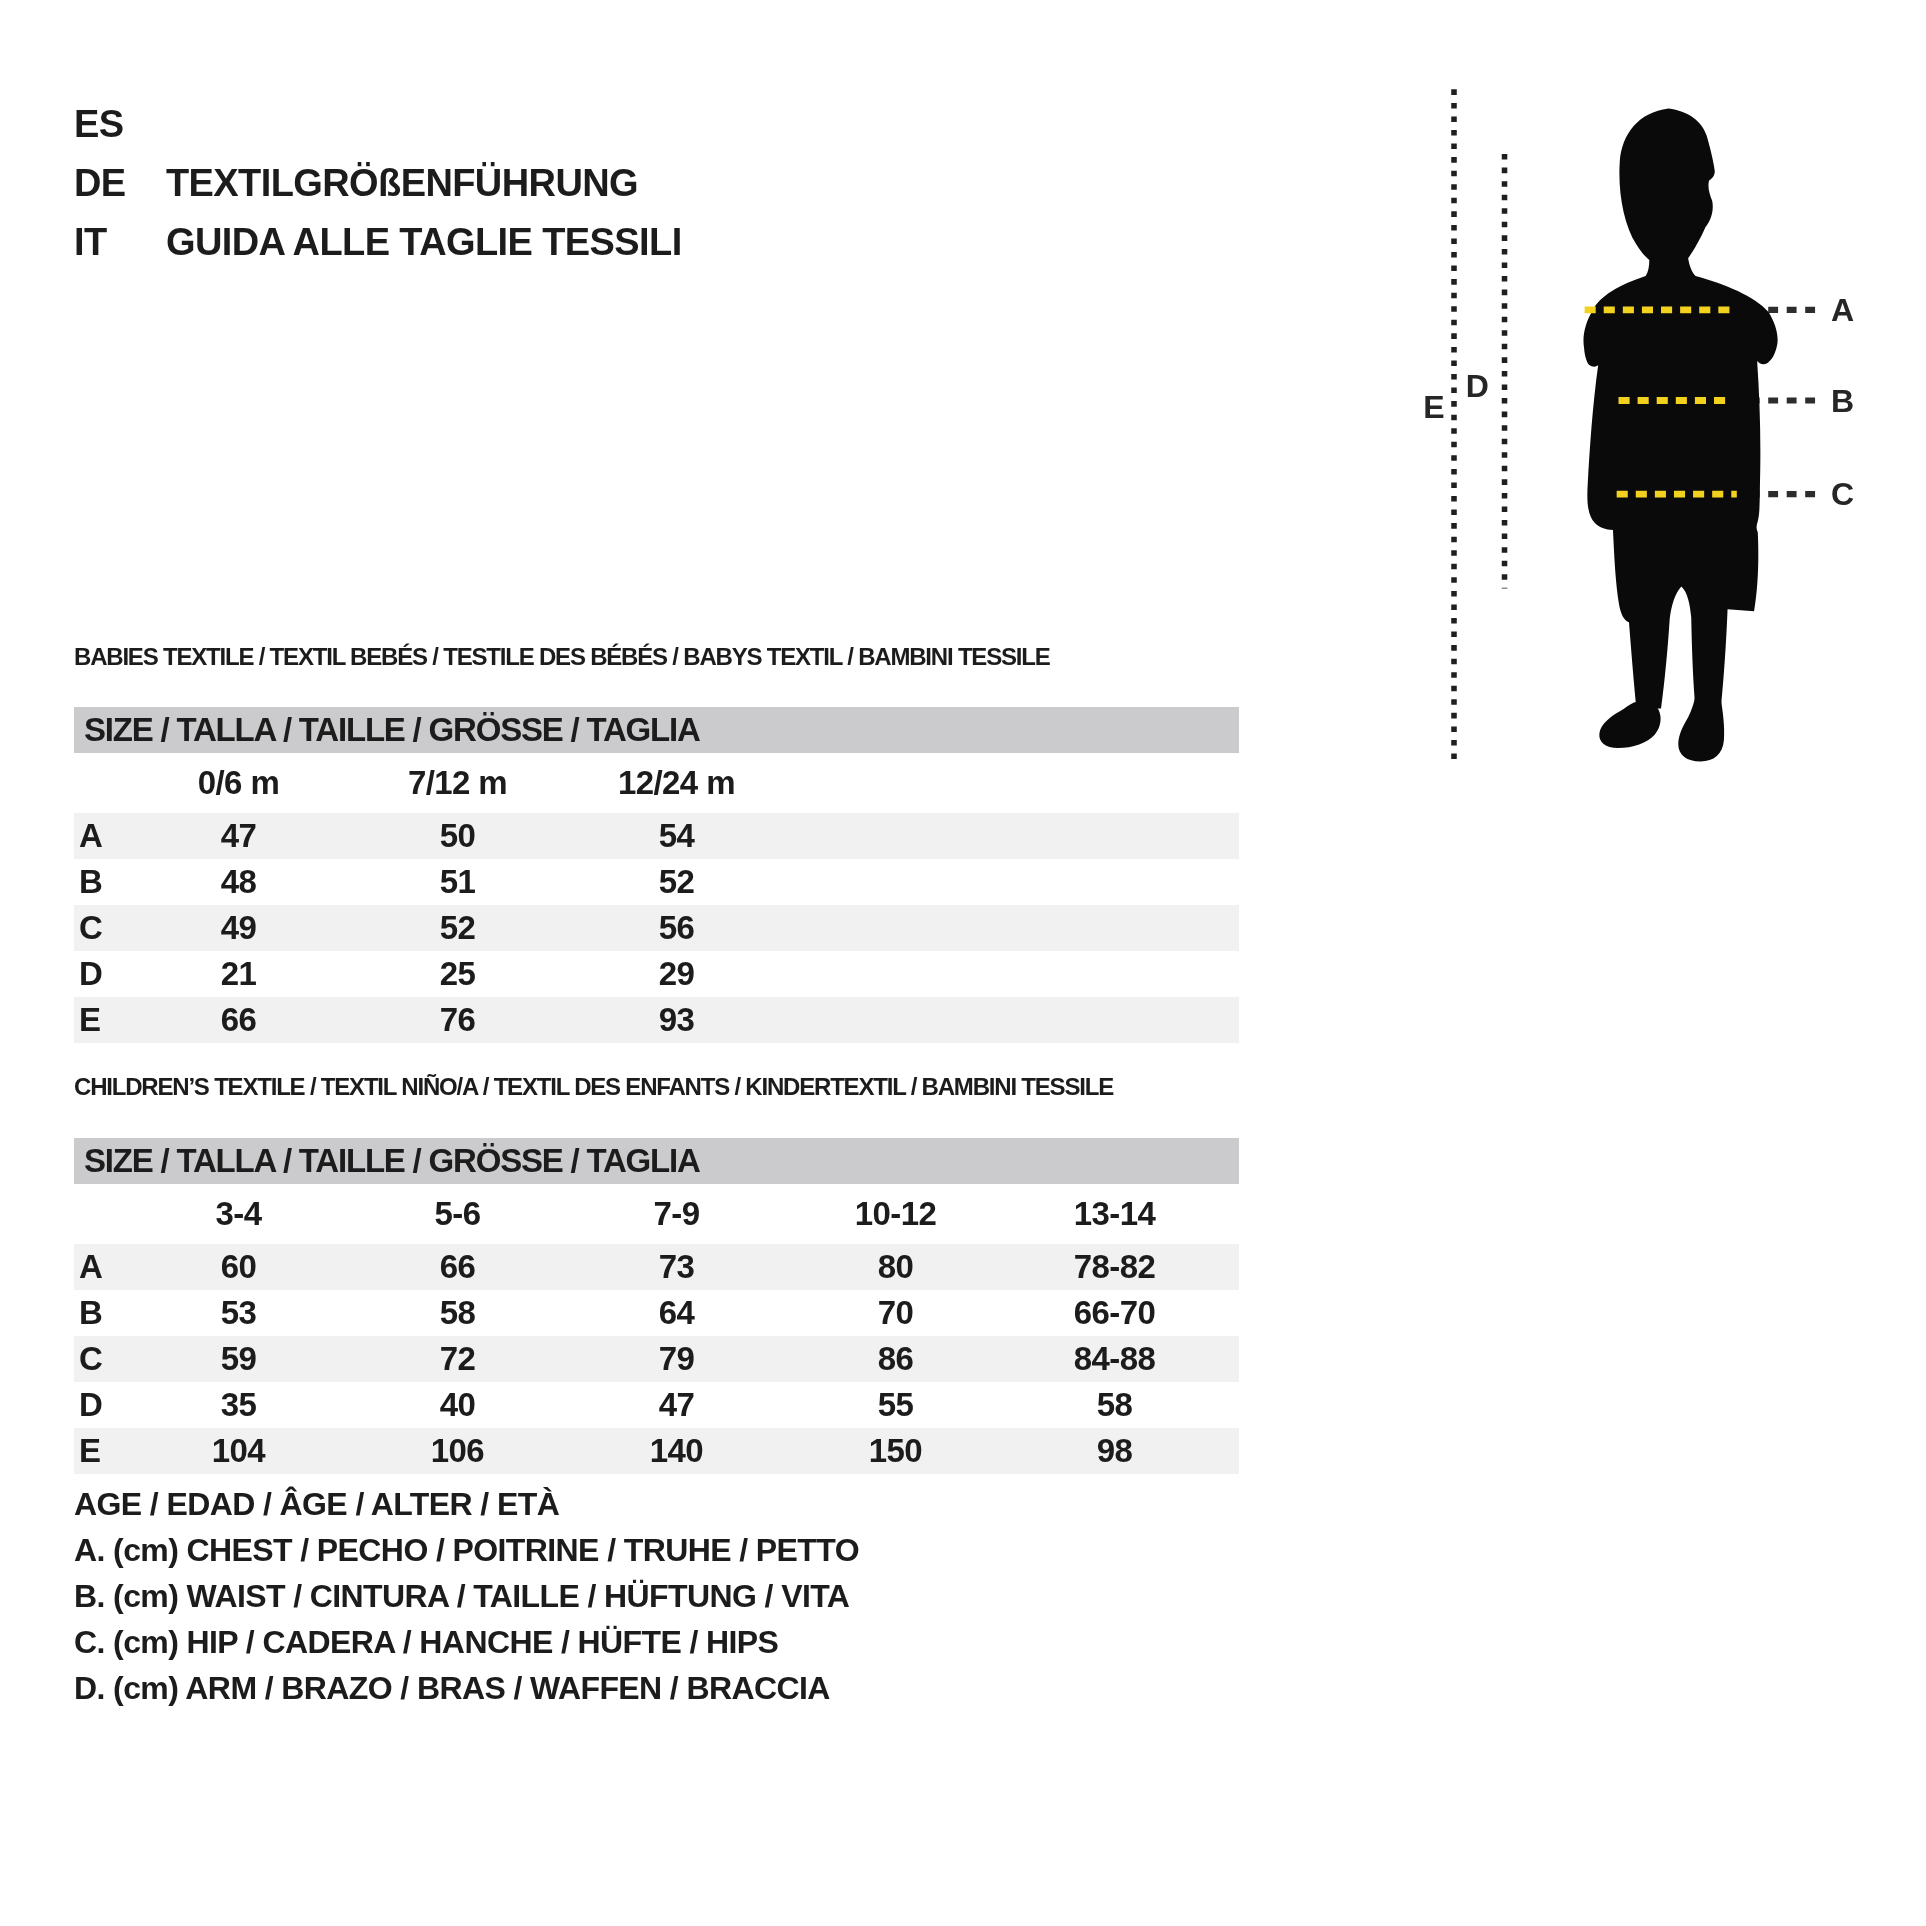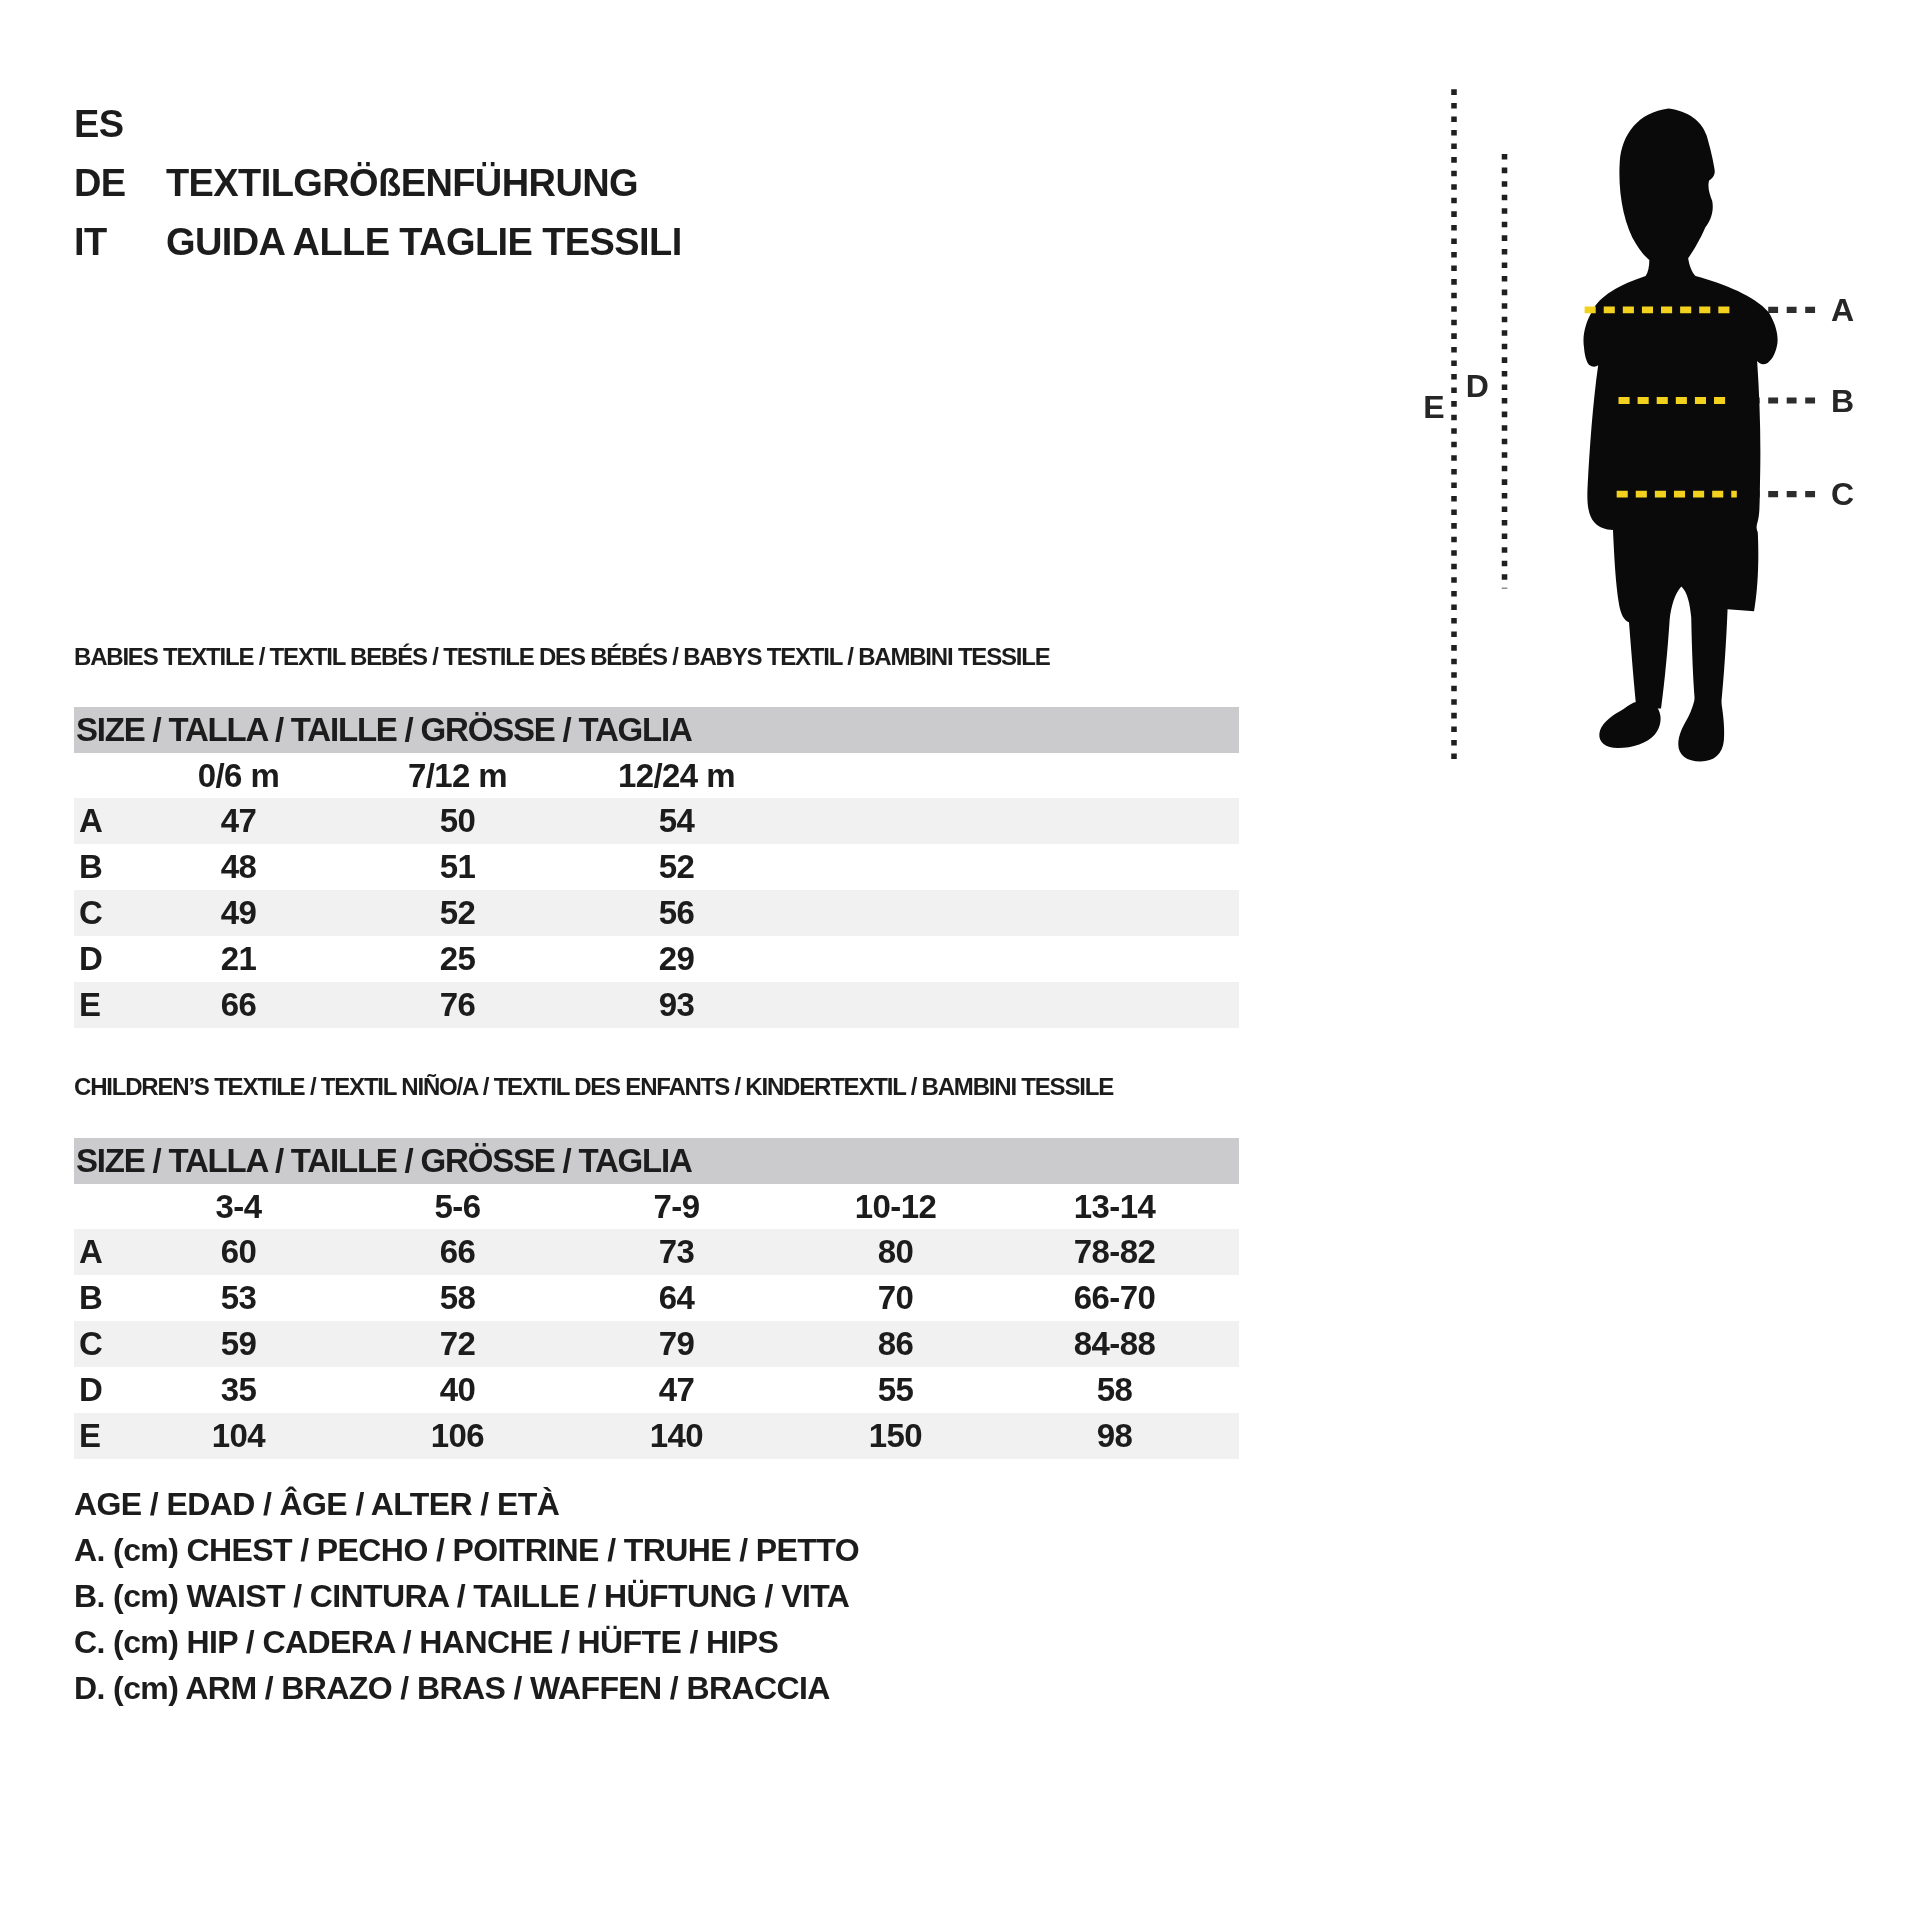--- a/index.html
+++ b/index.html
@@ -14,22 +14,22 @@
   .lang-row{display:grid;grid-template-columns:92px auto;height:59px;align-items:center;white-space:nowrap;}
   
   .section-heading{font-size:24px;letter-spacing:-1.2px;white-space:nowrap;}
   #babies-heading{left:74px;top:643px;}
   #children-heading{left:74px;top:1073px;}
   
   .size-table{left:74px;width:1165px;}
   #babies-table{top:707px;}
   #children-table{top:1138px;}
   .size-bar{height:46px;background:#CBCBCD;font-size:33px;line-height:46px;
-            padding-left:2px;letter-spacing:-1.2px;box-sizing:border-box;white-space:nowrap;}
-  .cols-row{height:45px;}
+            padding-left:10px;letter-spacing:-1.2px;box-sizing:border-box;white-space:nowrap;}
+  .cols-row{height:60px;}
   .t-row{height:46px;}
   .t-row.striped{background:#F1F1F2;}
   .grid3{display:grid;grid-template-columns:55px 219px 219px 219px auto;align-items:center;}
   .grid5{display:grid;grid-template-columns:55px 219px 219px 219px 219px 219px auto;align-items:center;}
   .cell{text-align:center;font-size:33px;letter-spacing:-0.6px;}
   .cell.lab{text-align:left;padding-left:5px;}
   
   .legend{left:74px;top:1481px;font-size:32px;line-height:46px;letter-spacing:-0.6px;white-space:nowrap;}
   
   #figure-svg{left:1417px;top:0px;}

